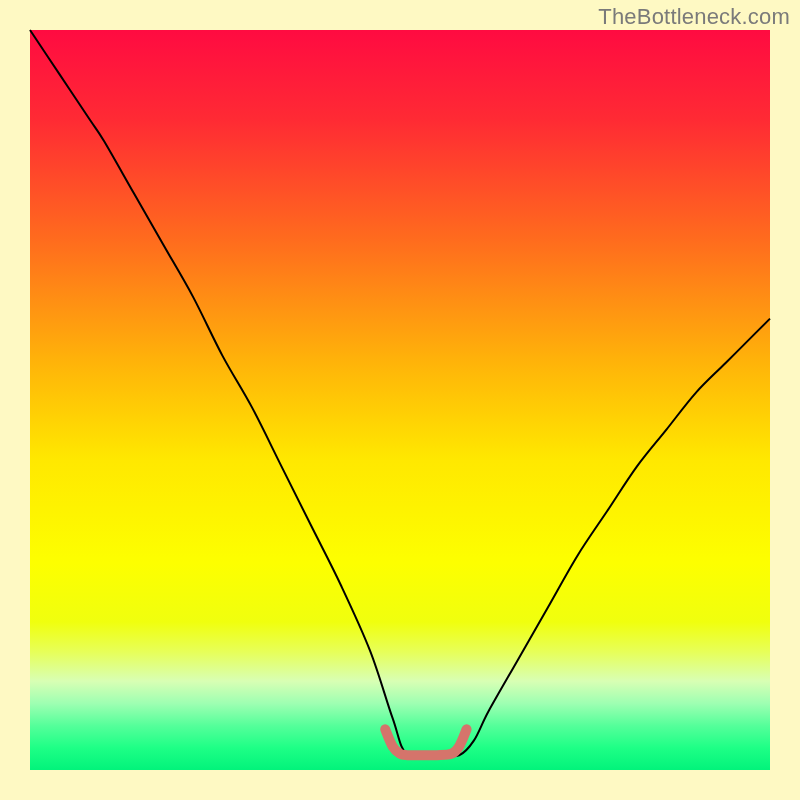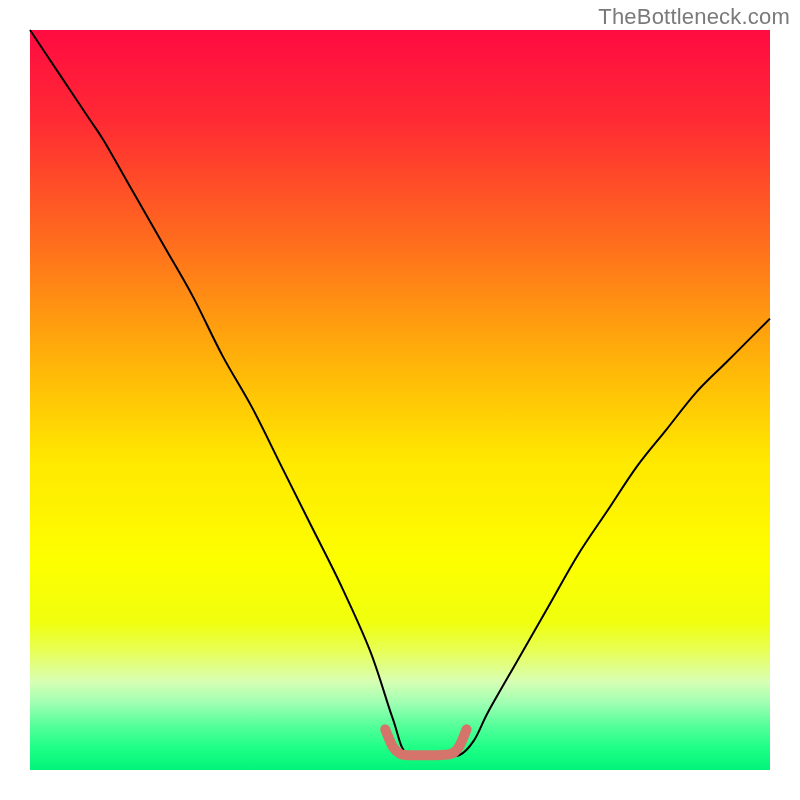--- a/index.html
+++ b/index.html
@@ -10,21 +10,21 @@
     background: #000;
     overflow: hidden;
     font-family: Arial, Helvetica, sans-serif;
   }
   .frame {
     position: absolute;
     left: 0;
     top: 0;
     width: 800px;
     height: 800px;
-    background: #ffffff;
+    background: #fef9c3;
   }
   .plot-area {
     position: absolute;
     left: 30px;
     top: 30px;
     width: 740px;
     height: 740px;
     
   }
   .watermark {

